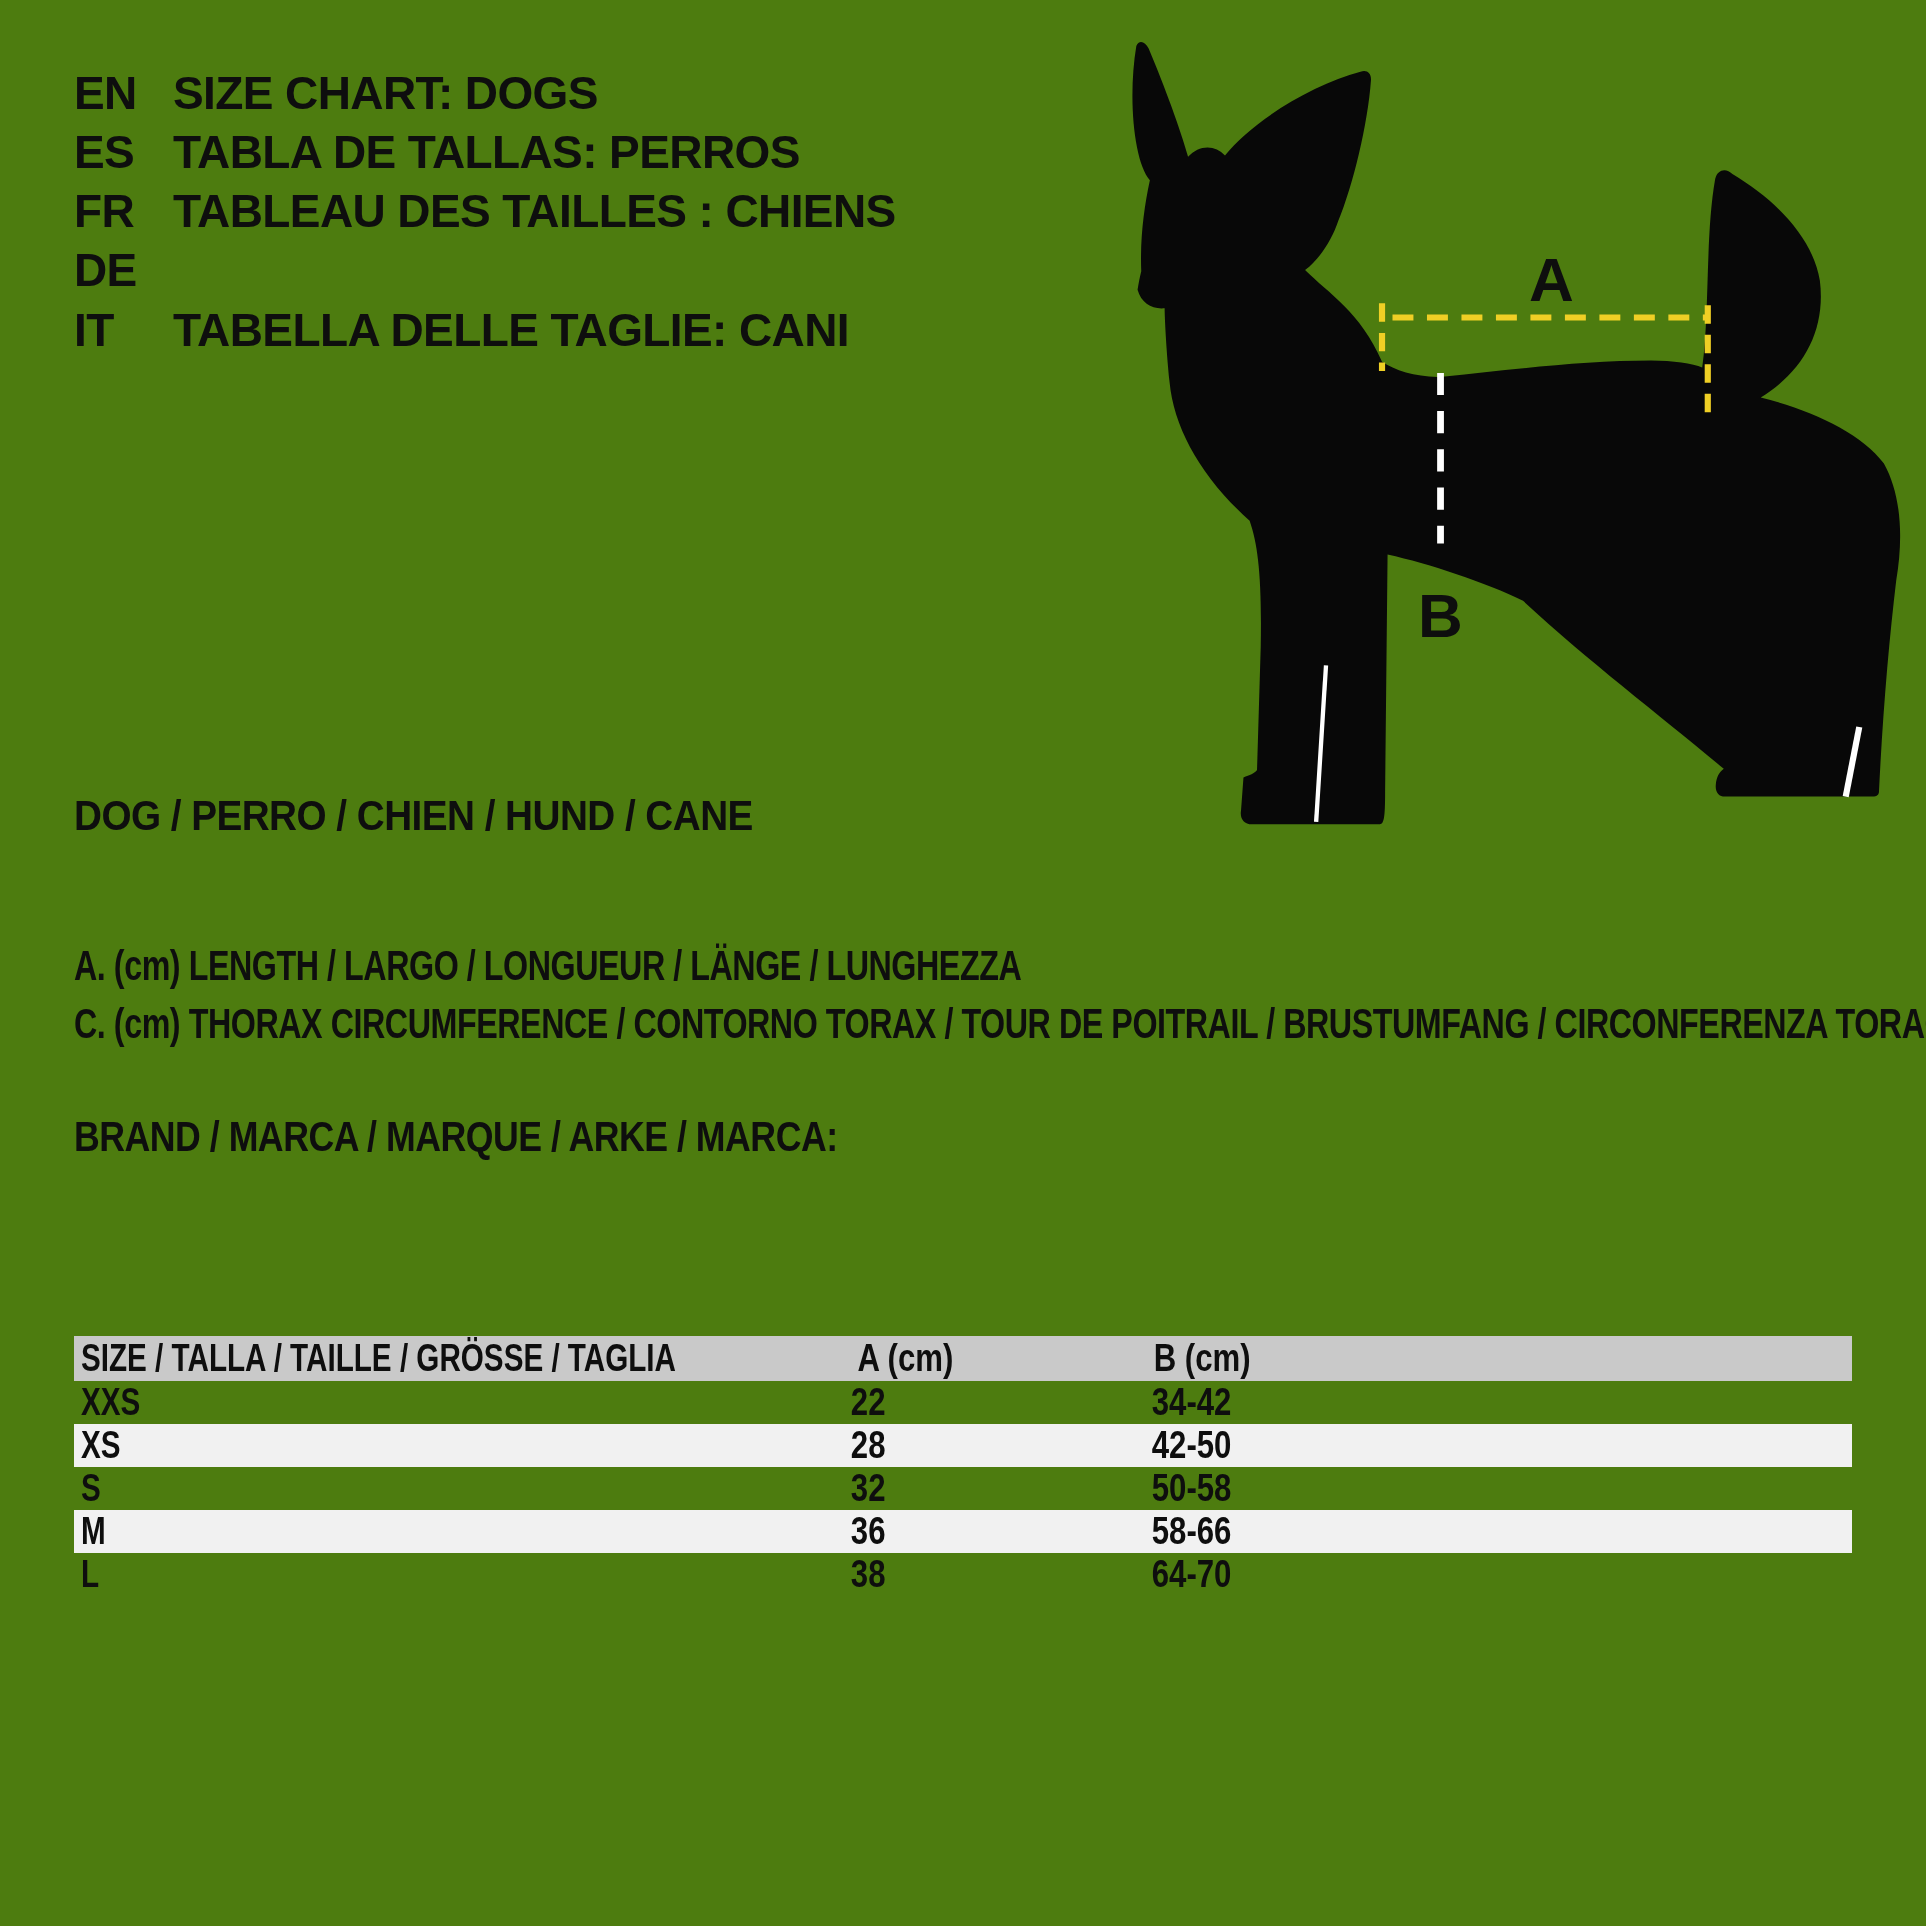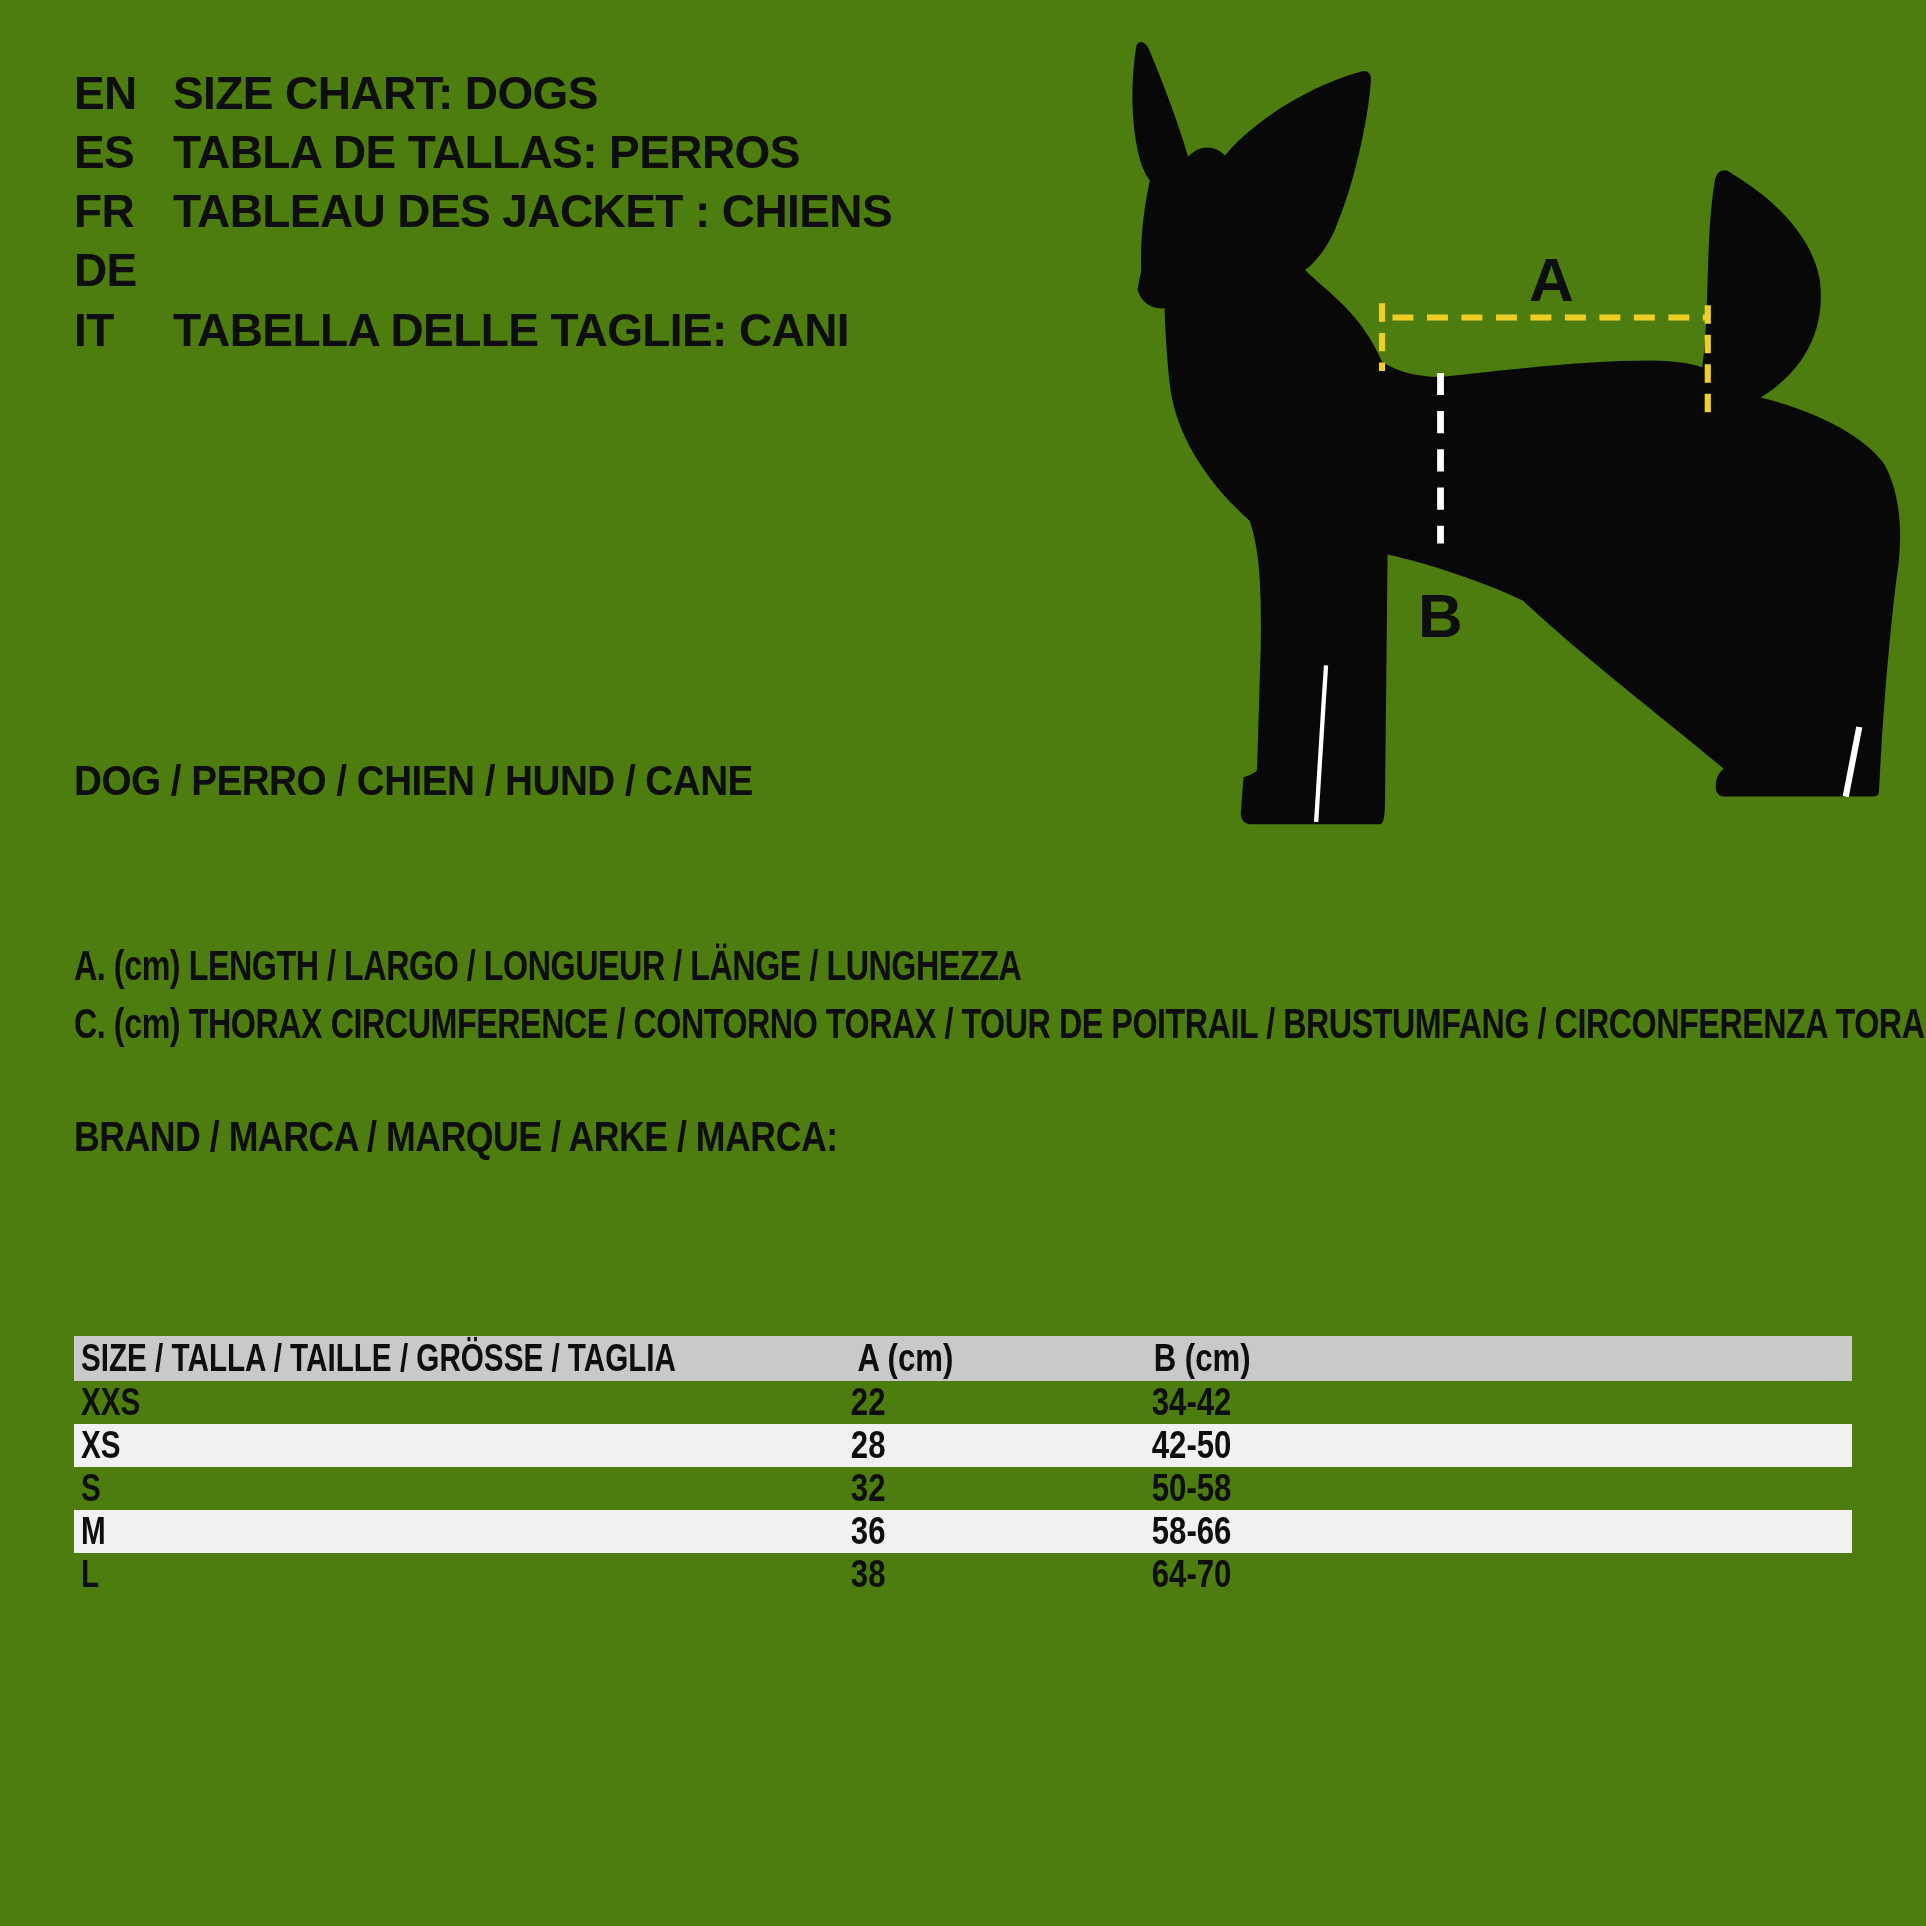--- a/index.html
+++ b/index.html
@@ -62,21 +62,21 @@
     <div class="lang-row" style="top:69px;width:986px;">
       <span class="lang-code">EN</span>
       <span class="lang-title">SIZE CHART: DOGS</span>
     </div>
     <div class="lang-row" style="top:128px;width:986px;">
       <span class="lang-code">ES</span>
       <span class="lang-title">TABLA DE TALLAS: PERROS</span>
     </div>
     <div class="lang-row" style="top:187px;width:986px;">
       <span class="lang-code">FR</span>
-      <span class="lang-title">TABLEAU DES JACKET : CHIENS</span>
+      <span class="lang-title">TABLEAU DES TAILLES : CHIENS</span>
     </div>
     <div class="lang-row" style="top:246px;width:986px;">
       <span class="lang-code">DE</span>
     </div>
     <div class="lang-row" style="top:306px;width:986px;">
       <span class="lang-code">IT</span>
       <span class="lang-title">TABELLA DELLE TAGLIE: CANI</span>
     </div>
   </div>
 
@@ -125,21 +125,21 @@
     <line class="gap-white" x1="1196" y1="1253" x2="1218" y2="1140" stroke-width="10"></line>
     <line class="dash-yellow" x1="460" y1="475" x2="970" y2="475" stroke-width="10" stroke-dasharray="34 22"></line>
     <line class="dash-yellow" x1="443" y1="452" x2="443" y2="562" stroke-width="10" stroke-dasharray="30 18"></line>
     <line class="dash-yellow" x1="972" y1="455" x2="972" y2="630" stroke-width="10" stroke-dasharray="30 18"></line>
     <line class="dash-white" x1="538" y1="565" x2="538" y2="842" stroke-width="11" stroke-dasharray="36 26"></line>
   </svg>
 
   <div class="measure-letter" style="left:1490px;top:246px;">A</div>
   <div class="measure-letter" style="left:1379px;top:582px;">B</div>
 
-  <div class="caption-line" style="top:756px;">
+  <div class="caption-line" style="top:791px;">
     <span class="sx90">DOG / PERRO / CHIEN / HUND / CANE</span>
   </div>
 
   <div class="caption-line" style="top:941px;">
     <span class="sx75">A. (cm) LENGTH / LARGO / LONGUEUR / LÄNGE / LUNGHEZZA</span>
   </div>
   <div class="caption-line" style="top:999px;">
     <span class="sx75">C. (cm) THORAX CIRCUMFERENCE / CONTORNO TORAX / TOUR DE POITRAIL / BRUSTUMFANG / CIRCONFERENZA TORACE</span>
   </div>
 

